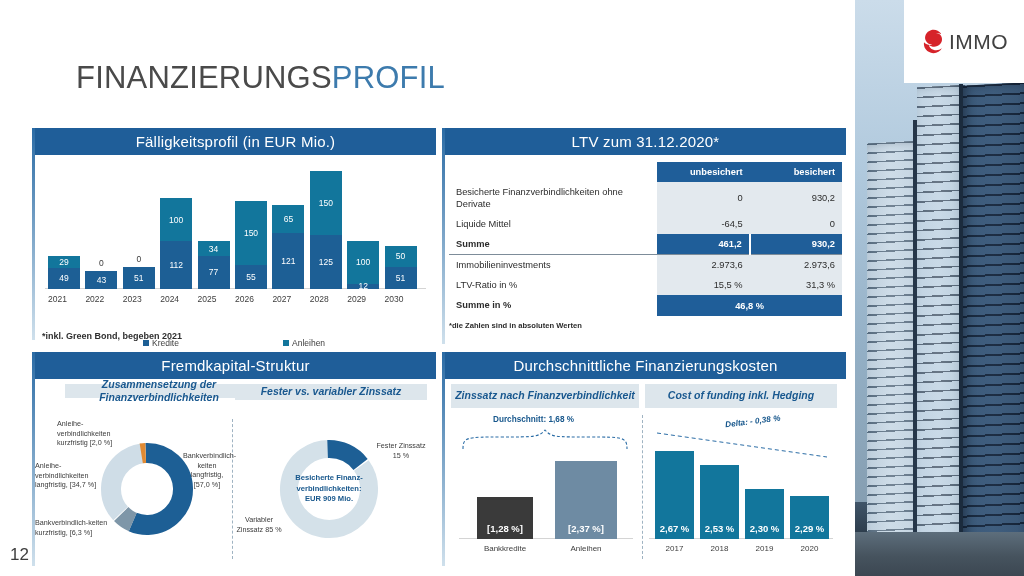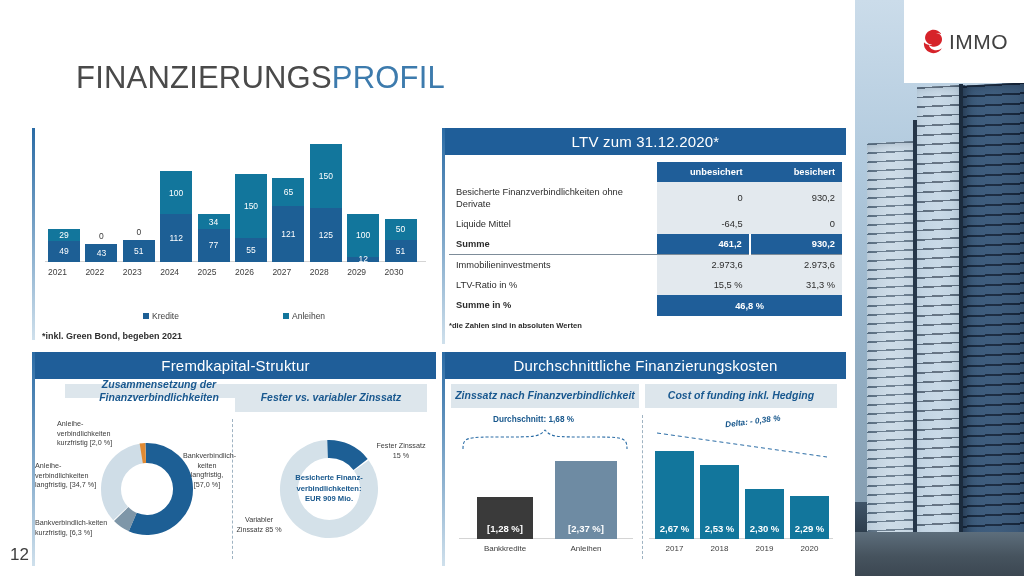--- a/index.html
+++ b/index.html
@@ -179,20 +179,21 @@
   </div>
 
   <div id="title">
     <span>FINANZIERUNGS</span><span class="accent">PROFIL</span>
   </div>
 
   <div id="pageno">12</div>
 
   <div class="panel" style="left:32px; top:128px; width:404px; height:212px;">
     <div class="edge"></div>
+    <div class="panel-head">Fälligkeitsprofil (in EUR Mio.)</div>
     <div class="panel-body" style="height:185px;">
       <div id="maturity-chart">
         <div id="maturity-axis"></div>
 
       <div class="mcol" style="left: 13px;">
             <div class="seg anl" style="height: 12.4436px;">29</div>
             <div class="seg kre" style="height: 21.0255px;">49</div>
             <div class="xlab">2021</div>
           </div>
           <div class="mcol" style="left: 50.4px;">
@@ -304,21 +305,21 @@
   </div>
 
   <div class="panel" style="left:32px; top:352px; width:404px; height:214px;">
     <div class="edge"></div>
     <div class="panel-head">Fremdkapital-Struktur</div>
     <div class="panel-body" style="height:187px;">
 
       <div class="subhead" style="position:absolute; left:6px; top:5px; width:188px; height:14px;margin-left:24px;">
         <span>Zusammensetzung der Finanzverbindlichkeiten</span>
       </div>
-      <div class="subhead" style="position:absolute; left:200px; top:5px; width:192px; height:28px;">
+      <div class="subhead" style="position:absolute; left:200px; top:5px; width:192px; height:16px;">
         <span>Fester vs. variabler Zinssatz</span>
       </div>
 
       <div class="vdivider" style="left:197px; top:40px; height:140px;"></div>
 
       <div class="donut-wrap" style="position:absolute; left:0; top:36px; width:197px; height:150px;">
         <svg width="197" height="150" viewBox="0 0 197 150">
           <g transform="translate(112,74)">
 
             <circle r="36" fill="none" stroke="#1d5f95" stroke-width="20" stroke-dasharray="128.9 97.2" transform="rotate(-92)"></circle>

